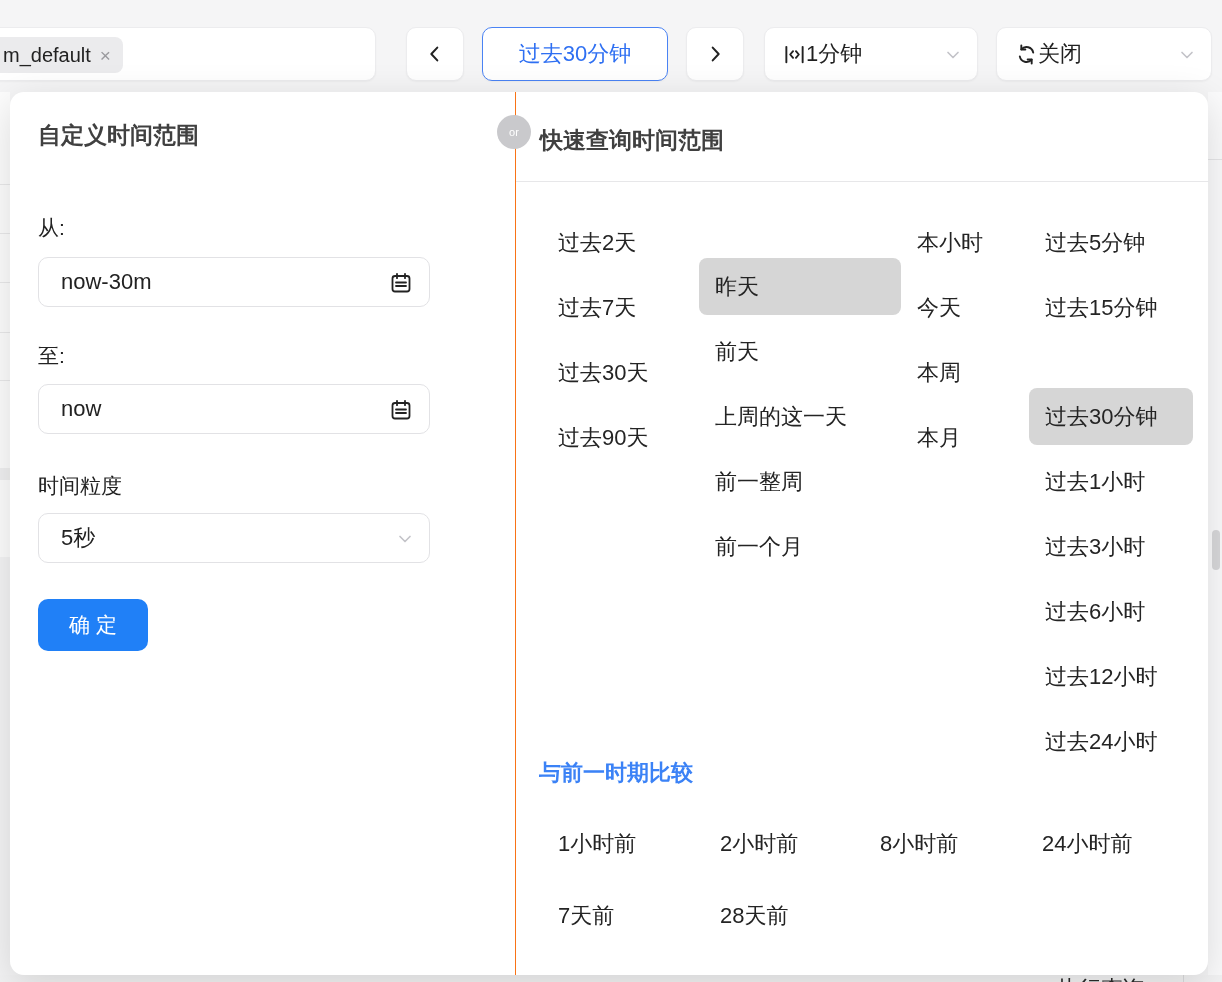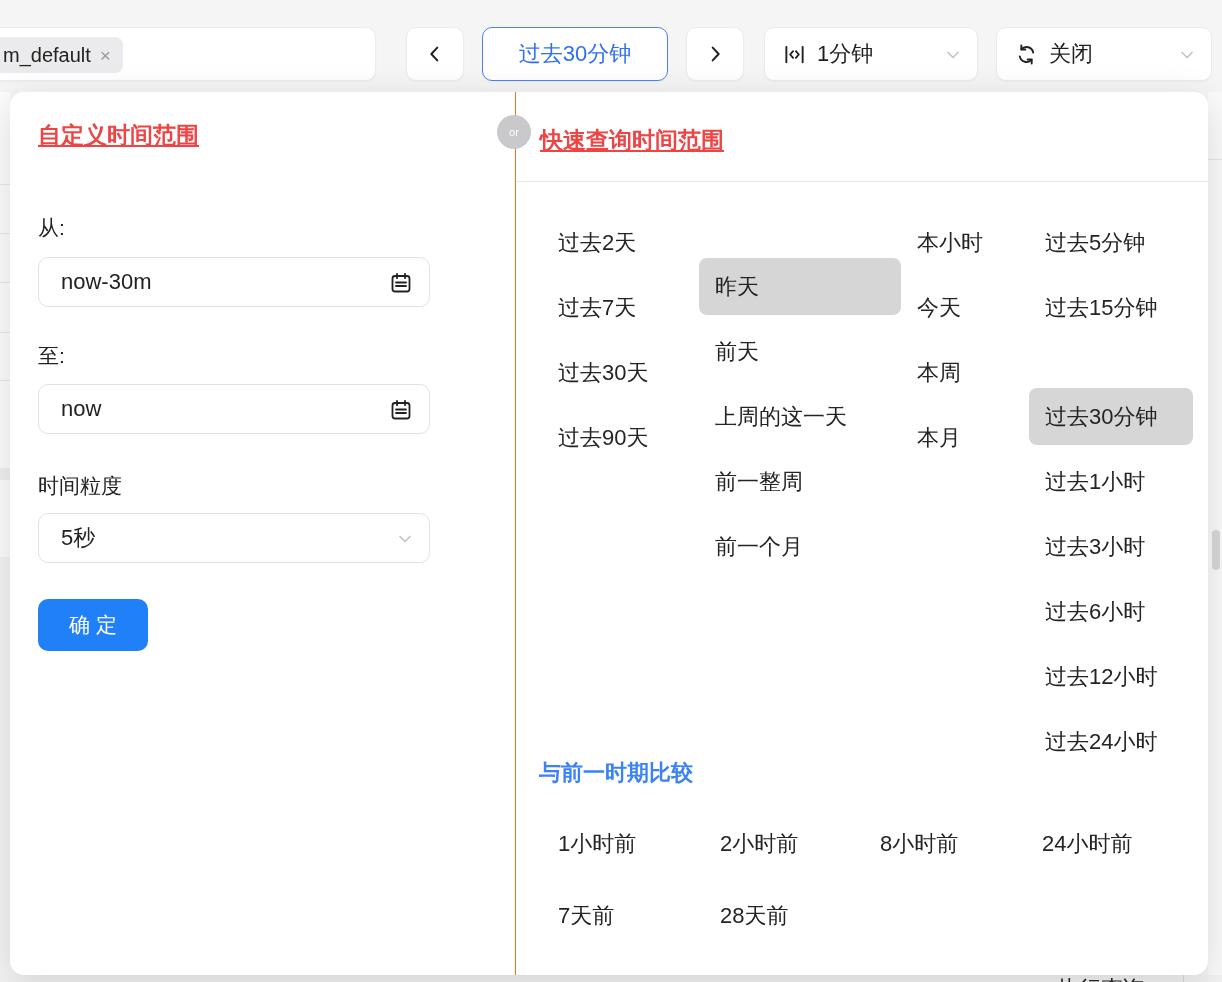--- a/index.html
+++ b/index.html
@@ -25,40 +25,40 @@
   .tag-x { color:#9a9a9e; font-size:19px; line-height:1; }
   .nav-btn { width:58px; justify-content:center; cursor:pointer; }
   .prev-btn { left:406px; } .next-btn { left:686px; }
   .range-btn {
     left:482px; width:186px; justify-content:center;
     border:1.5px solid #4a83f4; color:#2e6ff2; font-size:22px; cursor:pointer;
   }
   .drop { padding:0 18px; font-size:22px; cursor:pointer; }
   .gran-drop { left:764px; width:214px; }
   .refresh-drop { left:996px; width:216px; }
-  .drop .lbl { margin-left:11px; }
+  .drop .lbl { }
   .drop .chev { position:absolute; right:14px; top:17px; }
   
   .popover {
     position:absolute; left:10px; top:92px; width:1198px; height:883px;
     background:#fff; border-radius:14px;
     box-shadow:0 10px 40px rgba(0,0,0,.14);
   }
   .left-panel { position:absolute; left:0; top:0; width:505px; height:883px; }
   .right-panel {
     position:absolute; left:505px; top:0; width:693px; height:883px;
     border-left:1px solid #f97316;
   }
   .or-badge {
     position:absolute; left:487px; top:23px; width:34px; height:34px;
     border-radius:50%; background:#c9c9cc; color:#fff;
     font-size:11px; display:flex; align-items:center; justify-content:center;
     z-index:2;
   }
-  .panel-title { position:absolute; font-size:23px; font-weight:600; color:#ef4444;text-decoration:underline; }
+  .panel-title { position:absolute; font-size:23px; font-weight:600; color:#404040; }
   .fld-label { position:absolute; font-size:21px; color:#222; }
   .t-input {
     position:absolute; width:392px; height:50px;
     border:1px solid #e2e2e5; border-radius:10px;
     display:flex; align-items:center; padding:0 22px;
     font-size:22px; color:#222; background:#fff;
   }
   .t-input .cal { position:absolute; right:16px; top:13px; }
   .t-select .chev { position:absolute; right:14px; top:15px; }
   .confirm-btn {

